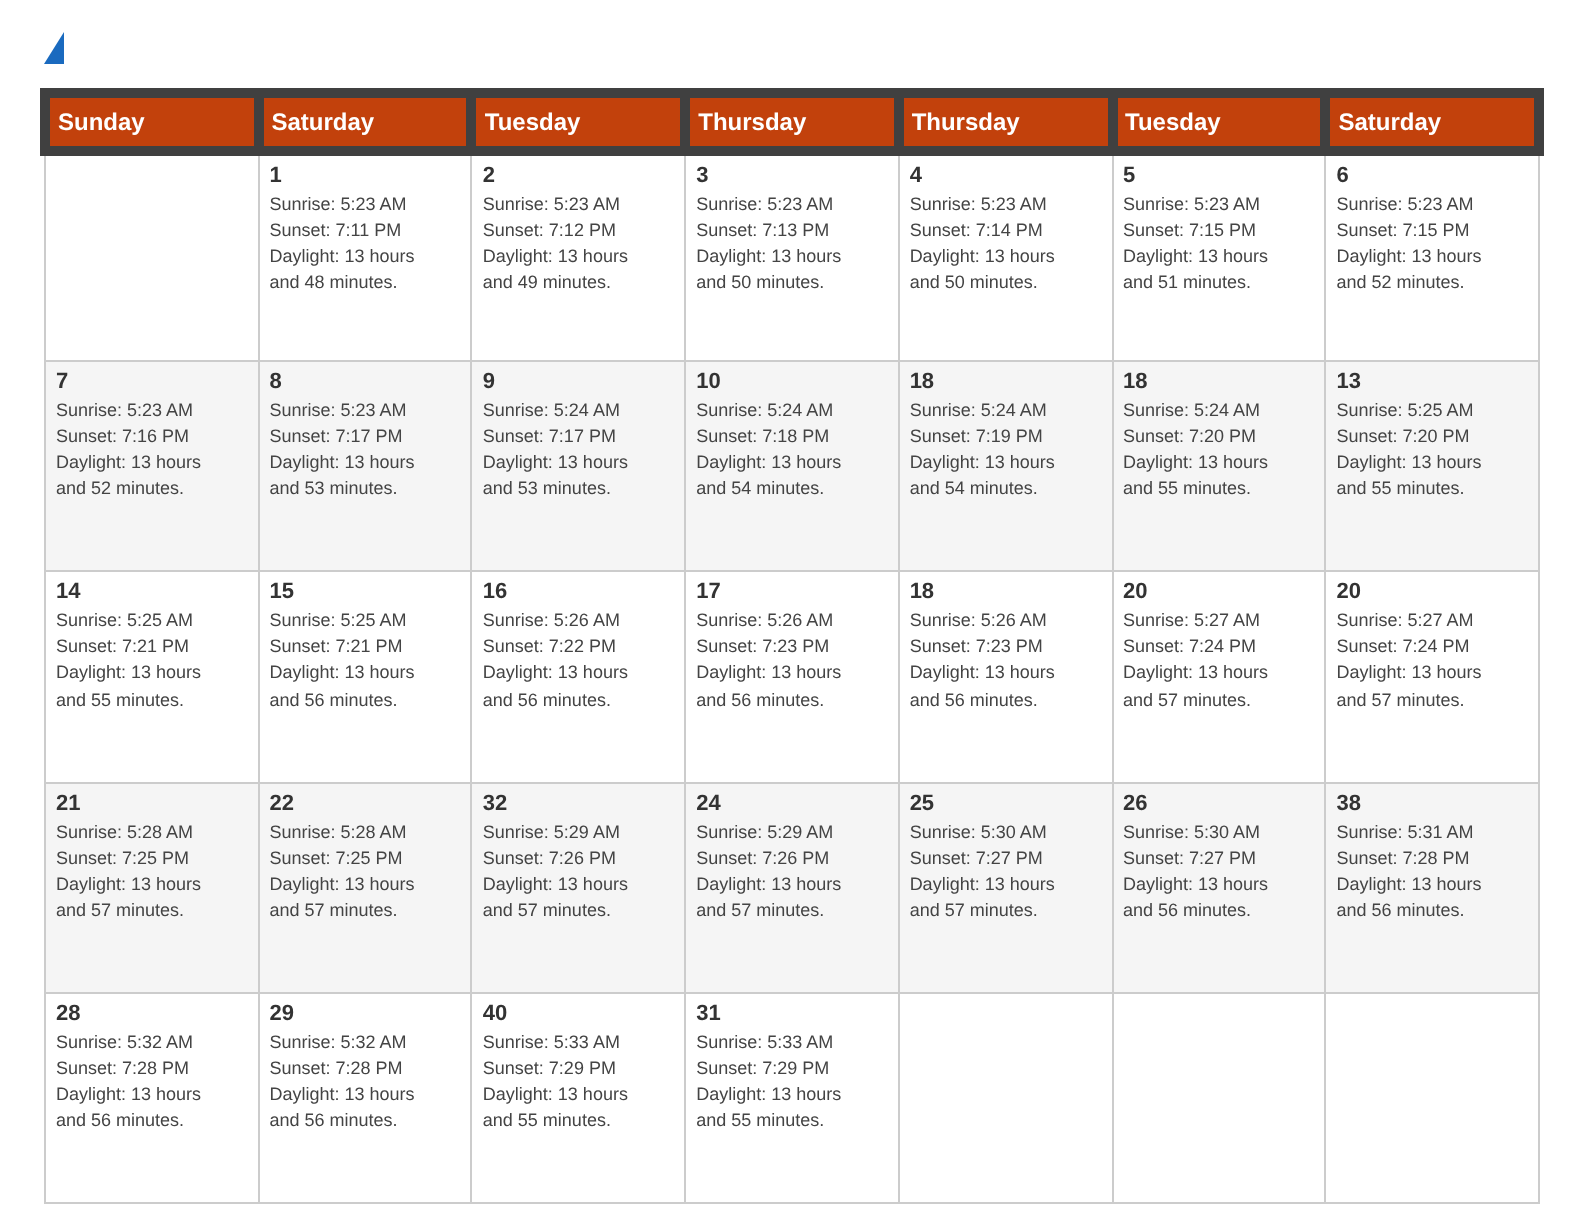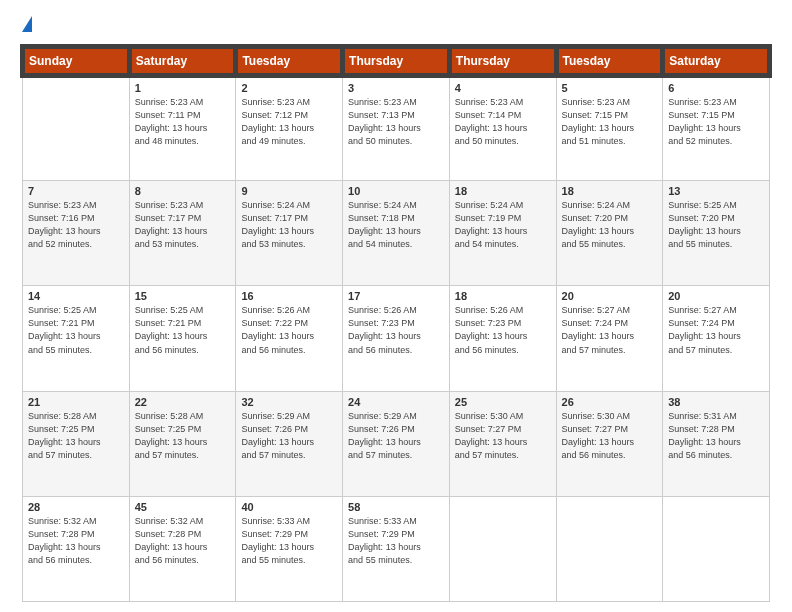--- a/index.html
+++ b/index.html
@@ -249,29 +249,29 @@
             <span class="day-num">38</span>
             <div class="cell-text">Sunrise: 5:31 AM<br>Sunset: 7:28 PM<br>Daylight: 13 hours<br>and 56 minutes.</div>
           </td>
         </tr>
         <tr>
           <td>
             <span class="day-num">28</span>
             <div class="cell-text">Sunrise: 5:32 AM<br>Sunset: 7:28 PM<br>Daylight: 13 hours<br>and 56 minutes.</div>
           </td>
           <td>
-            <span class="day-num">45</span>
+            <span class="day-num">29</span>
             <div class="cell-text">Sunrise: 5:32 AM<br>Sunset: 7:28 PM<br>Daylight: 13 hours<br>and 56 minutes.</div>
           </td>
           <td>
             <span class="day-num">40</span>
             <div class="cell-text">Sunrise: 5:33 AM<br>Sunset: 7:29 PM<br>Daylight: 13 hours<br>and 55 minutes.</div>
           </td>
           <td>
-            <span class="day-num">58</span>
+            <span class="day-num">31</span>
             <div class="cell-text">Sunrise: 5:33 AM<br>Sunset: 7:29 PM<br>Daylight: 13 hours<br>and 55 minutes.</div>
           </td>
           <td class="empty-cell"></td>
           <td class="empty-cell"></td>
           <td class="empty-cell"></td>
         </tr>
       </tbody>
   </table>
 </div>
 

